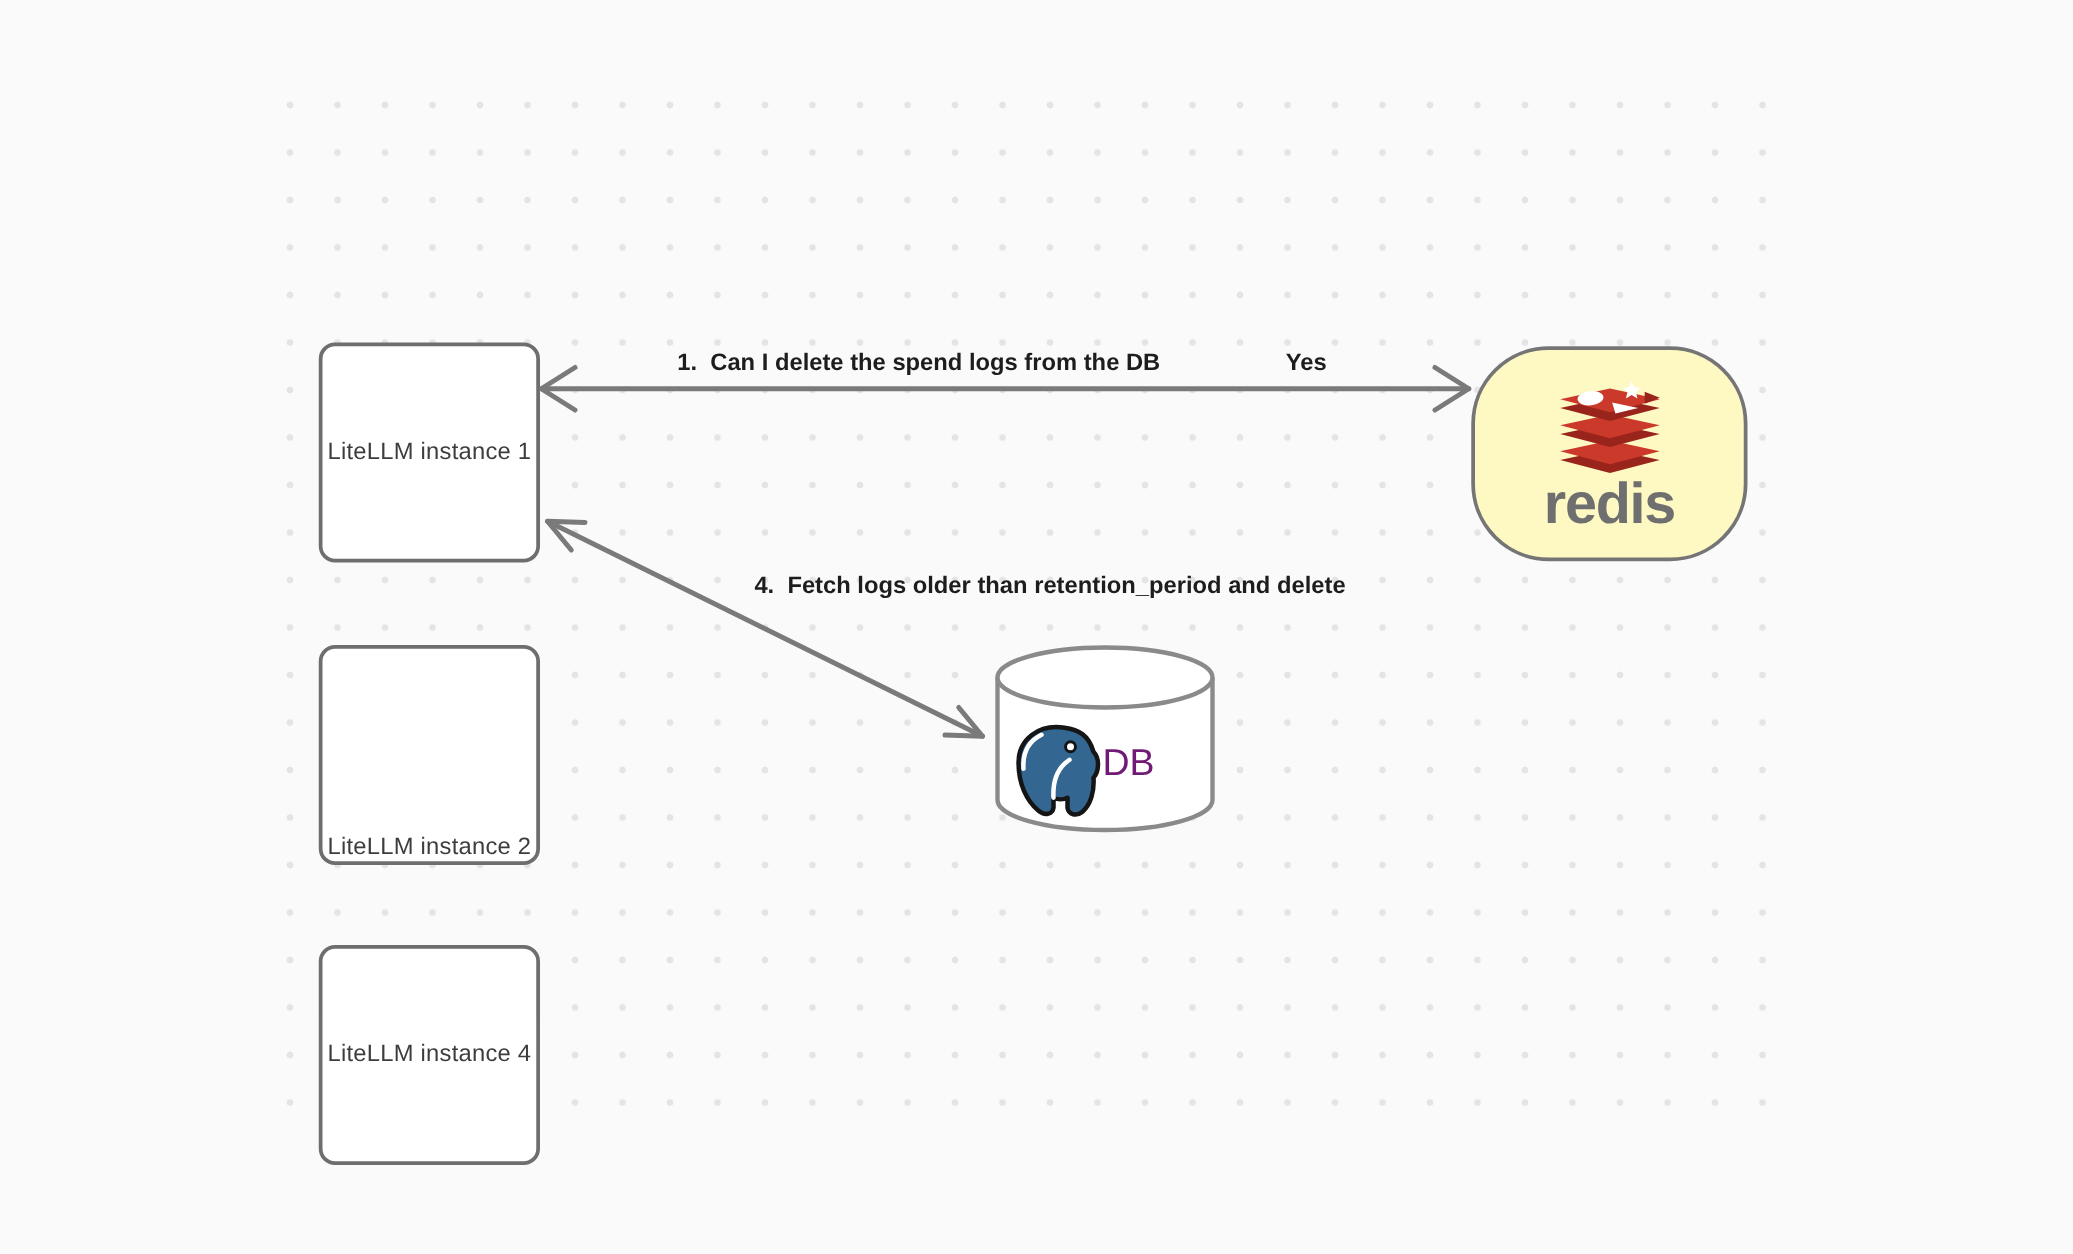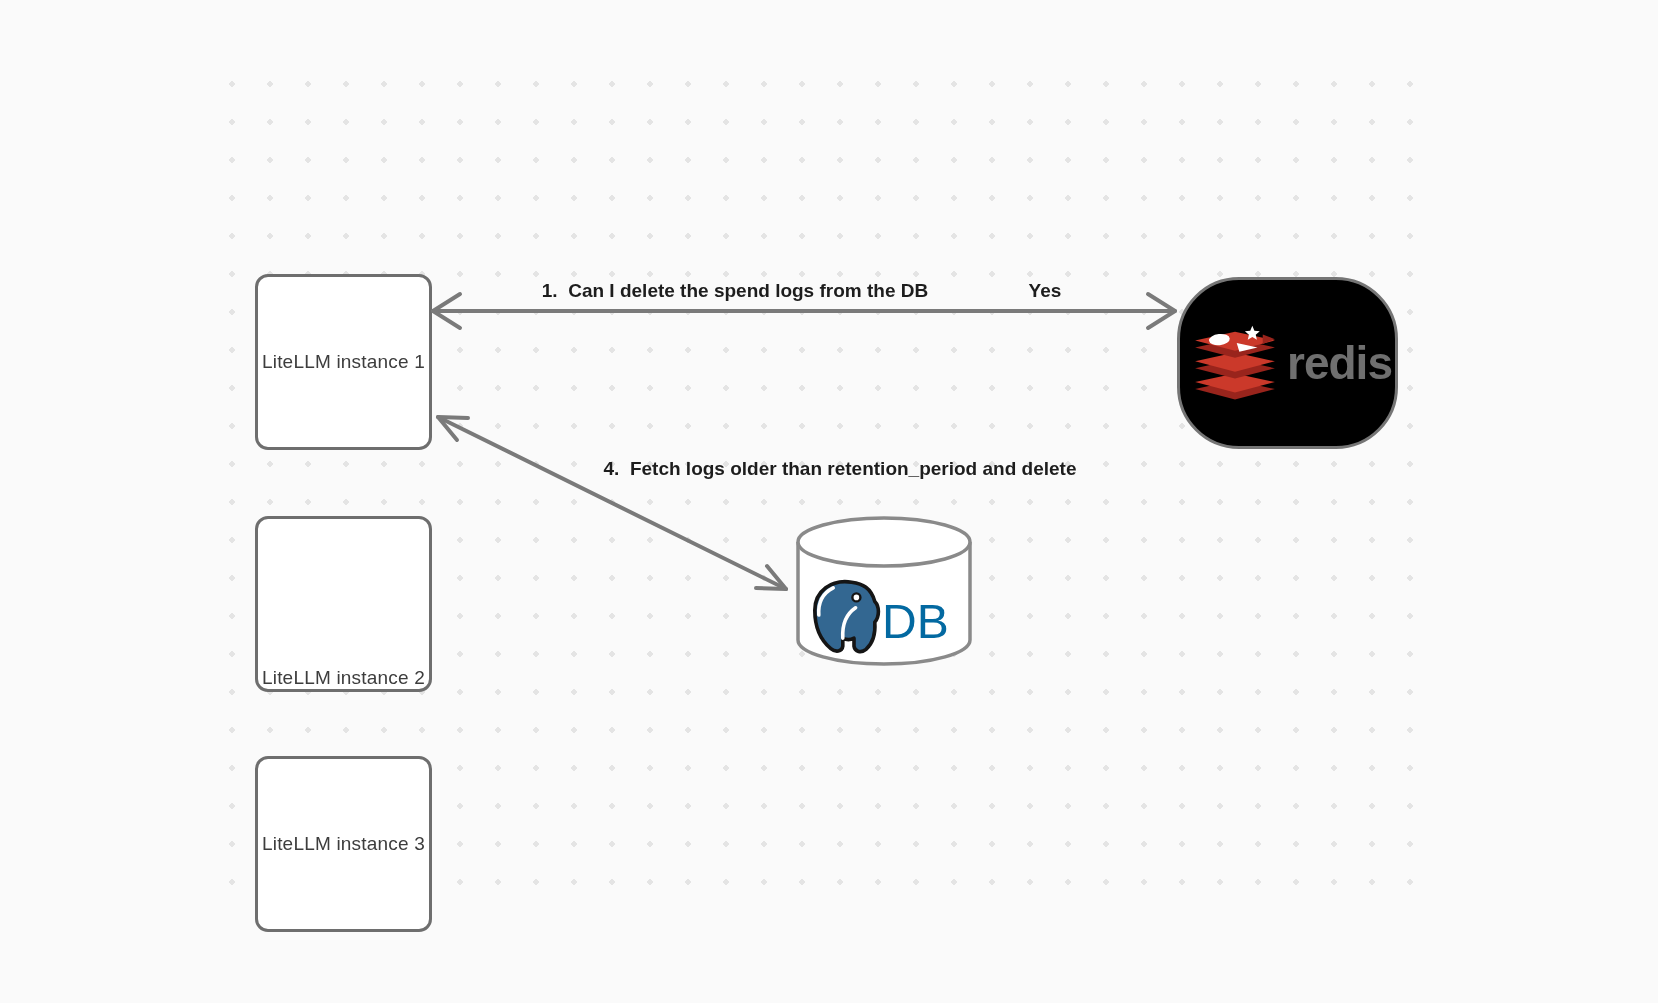--- a/index.html
+++ b/index.html
@@ -17,59 +17,59 @@
     position:absolute;left:255px;width:177px;height:176px;
     box-sizing:border-box;background:#ffffff;
     border:3.5px solid #6e6e6e;border-radius:13px;
     display:flex;align-items:center;justify-content:center;
   }
   .inst-label{font-size:19px;color:#3d3d3d;letter-spacing:.2px;}
   #inst-1{top:274px;} #inst-2{top:516px;align-items:flex-end;} #inst-3{top:756px;}
 
   .redis-node{
     position:absolute;left:1177px;top:277px;width:221px;height:172px;
-    box-sizing:border-box;background:#000000;
+    box-sizing:border-box;background:#fef9c3;
     border:3.5px solid #757575;border-radius:62px;
-    display:flex;align-items:center;justify-content:center;
+    display:flex;flex-direction:column;align-items:center;justify-content:center;
   }
   .redis-wordmark{
     font-size:46px;font-weight:bold;color:#6f6f6f;
     letter-spacing:-1px;line-height:.85;margin-top:2px;
   }
 
   .arrow-layer{position:absolute;left:0;top:0;pointer-events:none;}
 
   .edge-label{
     position:absolute;transform:translate(-50%,-50%);
     white-space:pre;font-weight:bold;font-size:19px;color:#1d1d1d;
   }
   #edge1-label{left:735px;top:291px;}
   #edge1-answer{left:1045px;top:291px;}
   #edge2-label{left:840px;top:469px;}
 
   .db-cylinder{position:absolute;left:796px;top:516px;}
   .db-elephant{position:absolute;left:806px;top:577px;}
   .db-label{
     position:absolute;left:882px;top:594px;
-    font-size:48px;color:#0369a1;letter-spacing:0;
+    font-size:30px;color:#701a75;letter-spacing:0;
   }
 </style>
 </head>
 <body>
 
 <div class="dot-grid"></div>
 
 <div class="inst-node" id="inst-1">
   <span class="inst-label">LiteLLM instance 1</span>
 </div>
 <div class="inst-node" id="inst-2">
   <span class="inst-label">LiteLLM instance 2</span>
 </div>
 <div class="inst-node" id="inst-3">
-  <span class="inst-label">LiteLLM instance 3</span>
+  <span class="inst-label">LiteLLM instance 4</span>
 </div>
 
 <div class="redis-node">
   <svg width="104" height="78" viewBox="0 0 120 88" aria-hidden="true">
 
     <polygon points="60,64 106,74 60,86 14,74" fill="#99241c"></polygon>
     <polygon points="60,56 106,66 60,78 14,66" fill="#cb392a"></polygon>
 
     <polygon points="60,40 106,50 60,62 14,50" fill="#99241c"></polygon>
     <polygon points="60,32 106,42 60,54 14,42" fill="#cb392a"></polygon>

